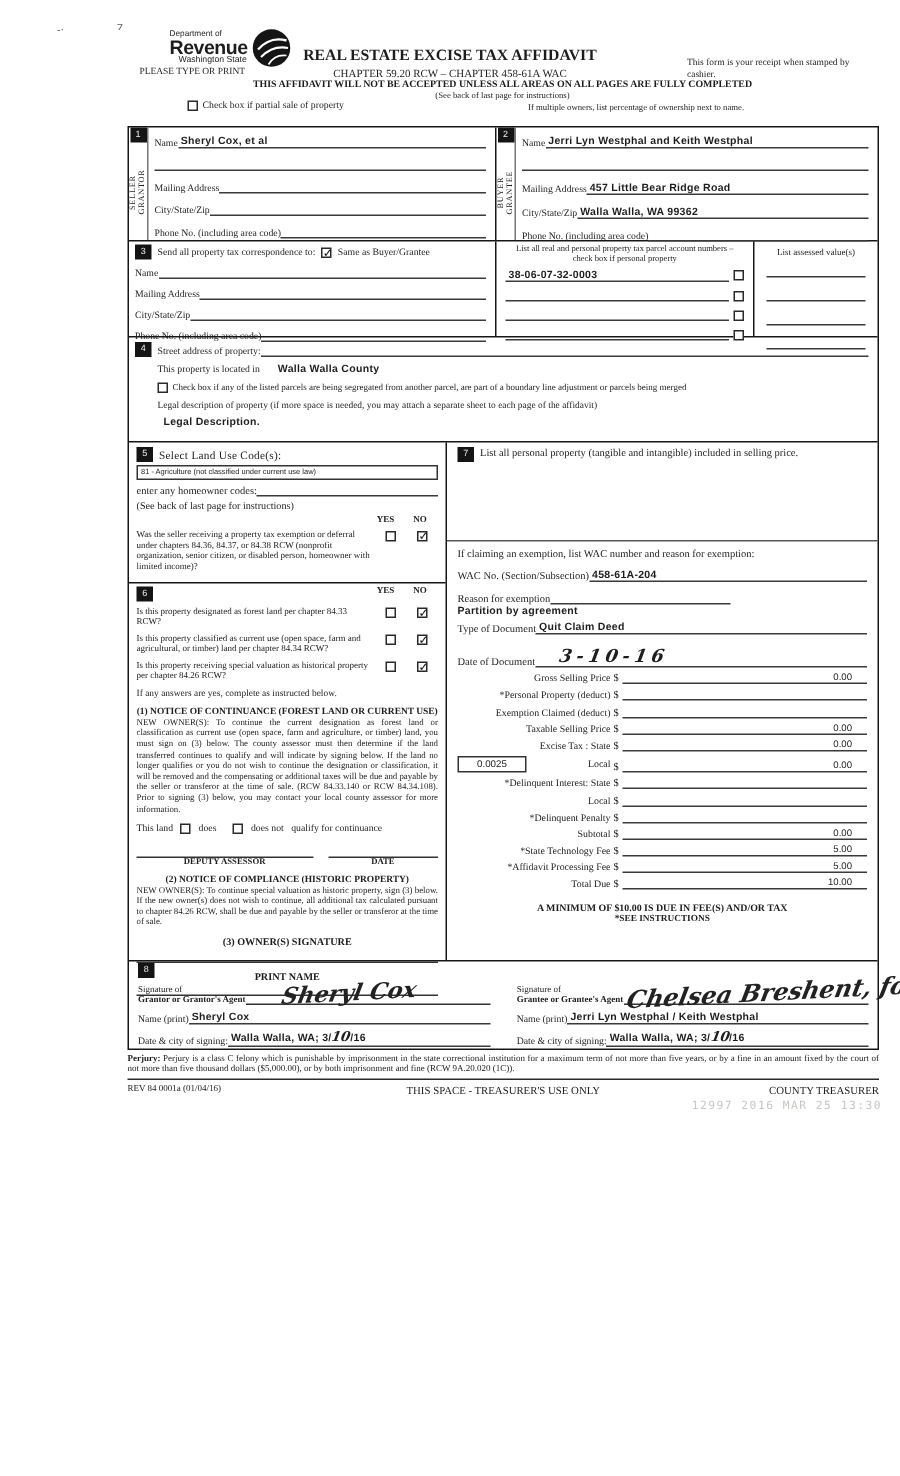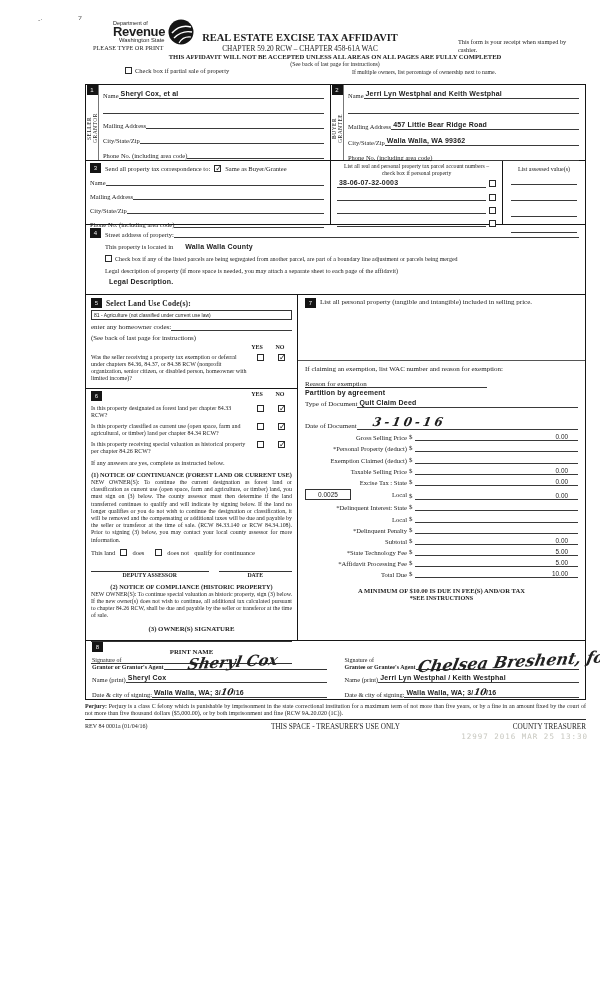--- a/index.html
+++ b/index.html
@@ -214,21 +214,21 @@
     <div class="row" style="margin-top:4px;">
       <span class="typed" style="margin-left:19px;">Legal Description.</span>
     </div>
   </div>
 
   <div class="sec" style="top:210px; height:346px; border-bottom:1px solid #161616; display:flex;">
 
     <div style="width:212px; border-right:1px solid #161616; padding:3px 5px;">
       <div style="display:flex; align-items:center; gap:4px;">
         <span class="badge">5</span>
-        <span style="font-size:7.5px; font-weight:bold; letter-spacing:.2px;">Select Land Use Code(s):</span>
+        <span style="font-size:7.5px; font-weight:normal; letter-spacing:.2px;">Select Land Use Code(s):</span>
       </div>
       <div style="border:1px solid #333; margin-top:2px; padding:1px 2px; font-size:5px; font-family:'Liberation Sans',sans-serif;">81 - Agriculture (not classified under current use law)</div>
       <div class="row" style="margin-top:3px;">
           <span style="font-size:7px;">enter any homeowner codes:</span>
           <span class="fill"></span>
         </div>
       <div style="font-size:6.8px; margin-top:3px;">(See back of last page for instructions)</div>
       <div style="display:flex; margin-top:3px;">
         <span class="yesno">
             <span>YES</span>
@@ -307,21 +307,25 @@
 
     <div style="flex:1; padding:3px 7px;">
       <div style="display:flex; gap:4px;">
         <span class="badge">7</span>
         <span style="font-size:7px; line-height:8.5px;">List all personal property (tangible and intangible) included in selling price.</span>
       </div>
       <div style="height:52px;"></div>
 
       <div style="border-top:1px solid #555; margin:0 -7px; padding:4px 7px 0 7px;">
         <div style="font-size:7px;">If claiming an exemption, list WAC number and reason for exemption:</div>
-        <div class="row" style="margin-top:7px;text-decoration:underline;">
+        <div class="row" style="margin-top:6px;">
+          <span class="lbl" style="font-size:7px;">WAC No. (Section/Subsection)</span>
+          <span class="fill"><span class="typed">458-61A-204</span></span>
+        </div>
+        <div class="row" style="margin-top:7px;">
           <span class="lbl" style="font-size:7px;">Reason for exemption</span>
           <span class="fill" style="max-width:120px;"></span>
         </div>
         <div class="typed" style="margin-top:1px;">Partition by agreement</div>
 
         <div class="row" style="">
           <span class="lbl" style="font-size:7px;">Type of Document</span>
           <span class="fill"><span class="typed">Quit Claim Deed</span></span>
         </div>
         <div class="row" style="margin-top:7px;">

